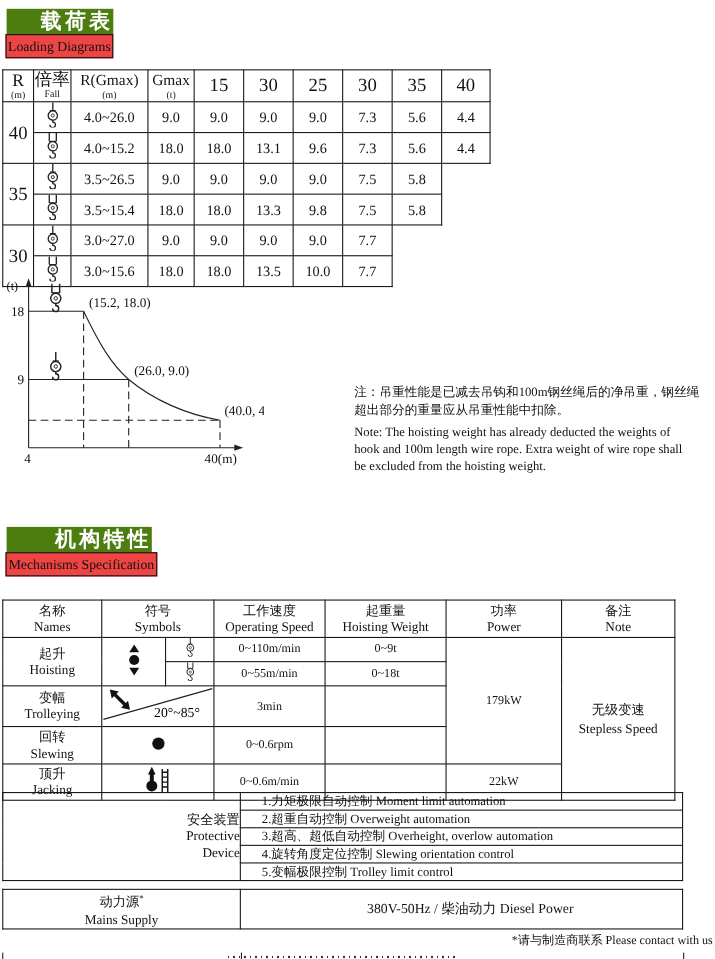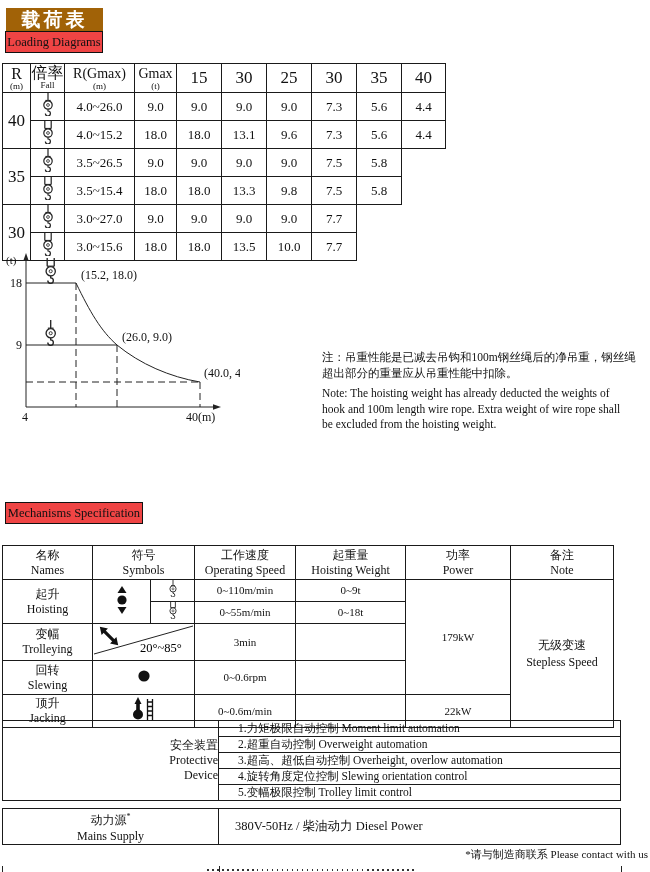--- a/index.html
+++ b/index.html
@@ -1,21 +1,21 @@
 <!DOCTYPE html>
 <html><head>
 <meta charset="utf-8">
 <style>
   html,body{margin:0;padding:0;background:#fff;}
   #canvas{position:relative;width:650px;height:872px;background:#fff;overflow:hidden;
           font-family:"Liberation Serif","DejaVu Serif",serif;color:#111;}
   .abs{position:absolute;}
   
-  .tblue{background:#a16207;color:#fff;font-weight:bold;font-size:19px;letter-spacing:3px;
-         text-align:center;line-height:24px;height:24px;}
+  .tblue{background:#4d7c0f;color:#fff;font-weight:bold;font-size:19px;letter-spacing:3px;
+         text-align:right;line-height:24px;height:24px;}
   .twhite{background:#ef4444;border:1px solid #111;font-size:12.5px;text-align:center;
           line-height:20px;height:20px;}
   
   table{border-collapse:collapse;table-layout:fixed;}
   td{border:1px solid #1a1a1a;text-align:center;vertical-align:middle;padding:0;overflow:hidden;}
   td.nob{border:none;}
   
   .loadtab td{font-size:13px;}
   .loadtab .rnum{font-size:17px;}
   .loadtab .hdrnum{font-size:17px;}
@@ -24,21 +24,21 @@
   .loadtab .bigr{font-size:14px;line-height:15px;}
   .loadtab .small{font-size:9px;line-height:10px;}
   
   .mech td{font-size:12px;line-height:15px;}
   .mech .two{font-size:12px;}
   .mech .val{font-size:11px;}
   .mech .pre{white-space:pre-line;font-size:12px;line-height:17px;}
   
   .prot td{font-size:11.5px;text-align:left;padding-left:19px;}
   .prot td.plab{text-align:right;padding-left:0;font-size:12px;line-height:15px;}
-  .mains td{font-size:12.5px;text-align:left;padding-left:16px;}
+  .mains td{font-size:12.5px;text-align:center;padding-left:16px;}
   .mains td.plab{text-align:center;padding-left:0;font-size:12px;line-height:16px;}
   sup{font-size:8px;}
   .notes{font-size:11.5px;line-height:1.35;white-space:pre-line;}
   .footnote{font-size:11px;text-align:right;}
   
   .chart text{font-family:"Liberation Serif","DejaVu Serif",serif;fill:#111;}
   
   .sliver{border-left:1px solid #222;border-right:1px solid #222;}
   .sliver .div{position:absolute;left:216px;top:0;width:1px;height:100%;background:#222;}
   .sliver .marks{position:absolute;left:204px;top:3px;width:210px;height:2px;
@@ -225,20 +225,21 @@
     <text x="122" y="91" font-size="12">(26.0, 9.0)</text>
     <text x="204" y="127" font-size="12">(40.0, 4.4)</text>
   </svg>
 
   <div class="abs notes" style="left:322px;top:350px;width:326px;">注：吊重性能是已减去吊钩和100m钢丝绳后的净吊重，钢丝绳
 超出部分的重量应从吊重性能中扣除。</div>
   <div class="abs notes" style="left:322px;top:386px;width:326px;">Note: The hoisting weight has already deducted the weights of
 hook and 100m length wire rope. Extra weight of wire rope shall
 be excluded from the hoisting weight.</div>
 
+  <div class="abs tblue" style="left:6px;top:479px;width:132px;">机构特性</div>
   <div class="abs twhite" style="left:5px;top:502px;width:136px;">Mechanisms Specification</div>
 
   <table class="mech abs" style="left:2px;top:545px;">
     <colgroup>
       <col style="width:90px">
         <col style="width:58px">
         <col style="width:44px">
       <col style="width:101px">
         <col style="width:110px">
         <col style="width:105px">

